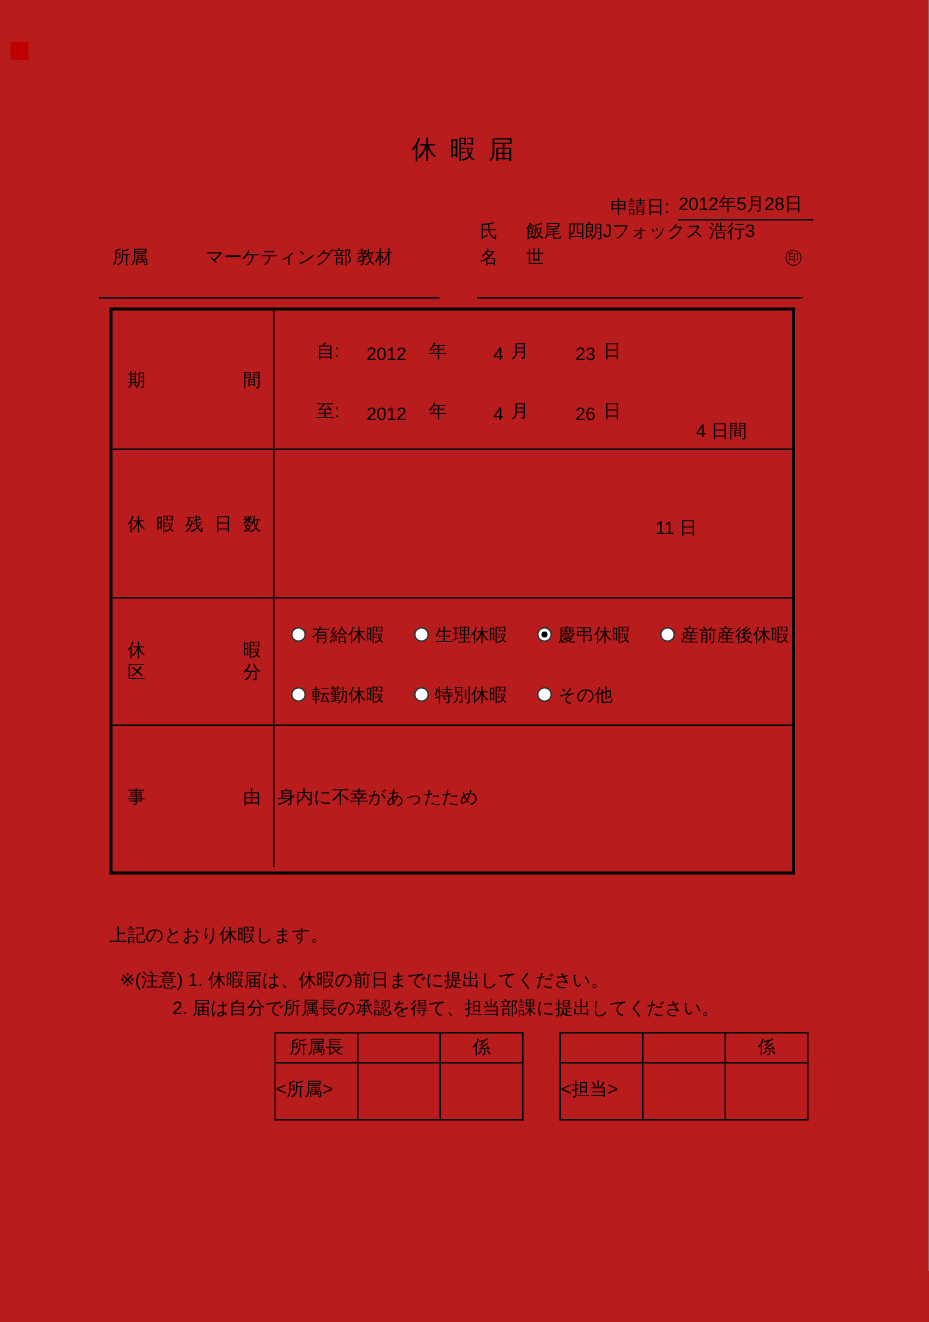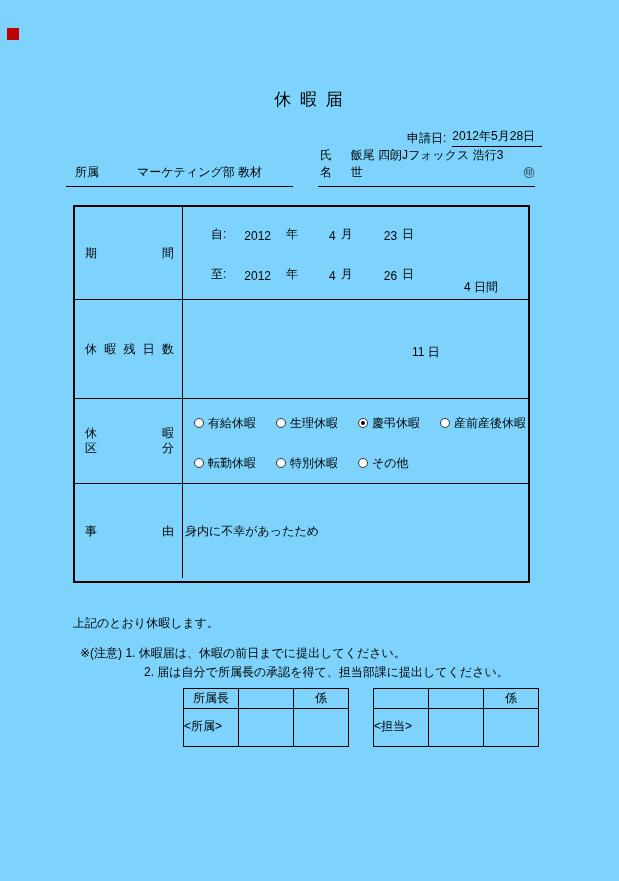--- a/index.html
+++ b/index.html
@@ -1,32 +1,32 @@
 <!DOCTYPE html>
 <html><head>
 <meta charset="utf-8">
 <style>
   html,body{margin:0;padding:0;background:#888;}
-  .page{position:relative;width:619px;height:881px;background:#7dd3fc;
+  .page{position:relative;width:619px;height:881px;background:#b91c1c;
         font-family:"Liberation Sans","DejaVu Sans",sans-serif;font-size:12px;color:#000;
         margin:0 auto;overflow:hidden;}
   .marker{position:absolute;left:7px;top:28px;width:12px;height:12px;background:#c00000;}
   .title{position:absolute;left:0;top:88px;width:619px;text-align:center;
          font-size:17px;letter-spacing:2px;}
   .appdate{position:absolute;left:407px;top:128px;display:flex;align-items:flex-end;}
   .appdate .dt{border-bottom:1px solid #000;margin-left:6px;min-width:90px;padding-bottom:1px;}
-  .ufield{position:absolute;top:168px;height:19px;border-bottom:1px solid #000;
-          display:flex;align-items:flex-end;padding-bottom:5px;box-sizing:border-box;}
+  .ufield{position:absolute;top:180px;height:19px;border-bottom:1px solid #000;
+          display:flex;align-items:flex-end;padding-bottom:18px;box-sizing:border-box;}
   .f-dept{left:66px;width:227px;}
   .f-name{left:318px;width:217px;}
   .mtable{position:absolute;left:73px;top:205px;width:457px;height:378px;
           border:2px solid #000;box-sizing:border-box;}
   .mrow{display:flex;box-sizing:border-box;}
   .mrow + .mrow{border-top:1px solid #000;}
-  .r1{height:92px;} .r2{height:99px;} .r3{height:85px;} .r4{height:95px;}
+  .r1{height:92px;} .r2{height:99px;gap:25px;} .r3{height:85px;} .r4{height:95px;}
   .mlabel{width:108px;flex:0 0 108px;border-right:1px solid #000;display:flex;
           flex-direction:column;justify-content:center;padding:0 8px 0 10px;box-sizing:border-box;}
   .jl{text-align:justify;text-align-last:justify;line-height:15px;}
   .mcell{flex:1;position:relative;box-sizing:border-box;}
   .pline{display:flex;align-items:flex-end;height:16px;}
   .pl1{margin-top:20px;} .pl2{margin-top:24px;}
   .g28{margin-left:28px;} .g18{margin-left:18px;} .g15{margin-left:15px;}
   .g31{margin-left:31px;} .g5{margin-left:5px;}
   .total-days{position:absolute;right:30px;bottom:3px;}
   .remaining{position:absolute;left:229px;top:44px;}
@@ -35,21 +35,21 @@
   .radio-item{display:flex;align-items:center;margin-left:20px;}
   .radio-item:first-child{margin-left:11px;}
   .radio{display:inline-block;width:10px;height:10px;border:1px solid #333;border-radius:50%;
          background:#fff;box-sizing:border-box;position:relative;}
   .radio.on::after{content:"";position:absolute;left:2px;top:2px;width:4px;height:4px;
          background:#000;border-radius:50%;}
   .radio-label{margin-left:4px;white-space:nowrap;}
   .reason-cell{display:flex;align-items:center;height:100%;padding-left:2px;box-sizing:border-box;}
   .closing{position:absolute;left:73px;top:594px;margin-top:21px;}
   .note1{position:absolute;left:80px;top:645px;}
-  .note2{position:absolute;left:144px;top:664px;}
+  .note2{position:absolute;left:115px;top:664px;}
   .mini-title{position:absolute;top:702px;margin-top:16px;}
   .t-dept{left:184px;} .t-staff{left:374px;}
   .mini{position:absolute;top:688px;border-collapse:collapse;table-layout:fixed;padding-left:28px;}
   .m-dept{left:183px;} .m-staff{left:373px;}
   .mini td{border:1px solid #000;width:54px;text-align:center;padding:0;font-size:12px;}
   .mini tr.hd td{height:19px;} .mini tr.bd td{height:37px;}
 </style>
 </head>
 <body>
 

